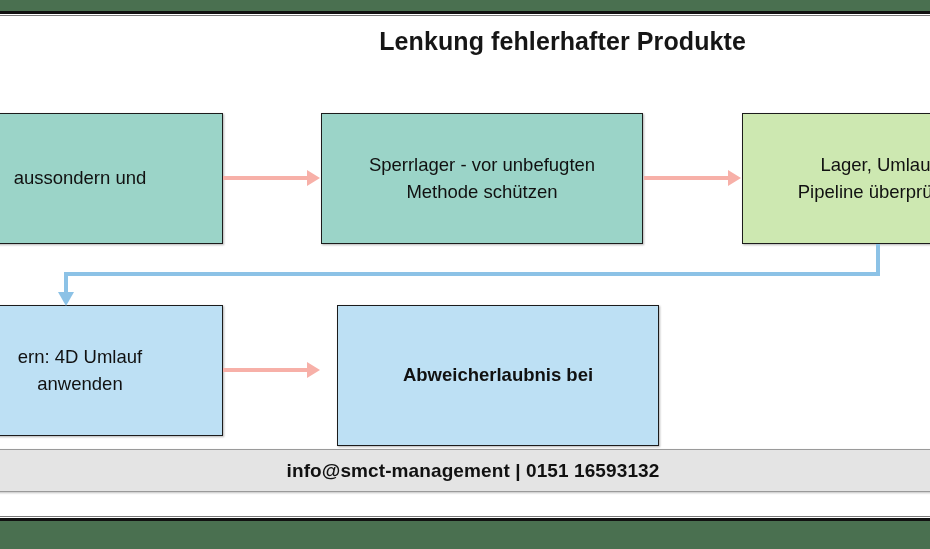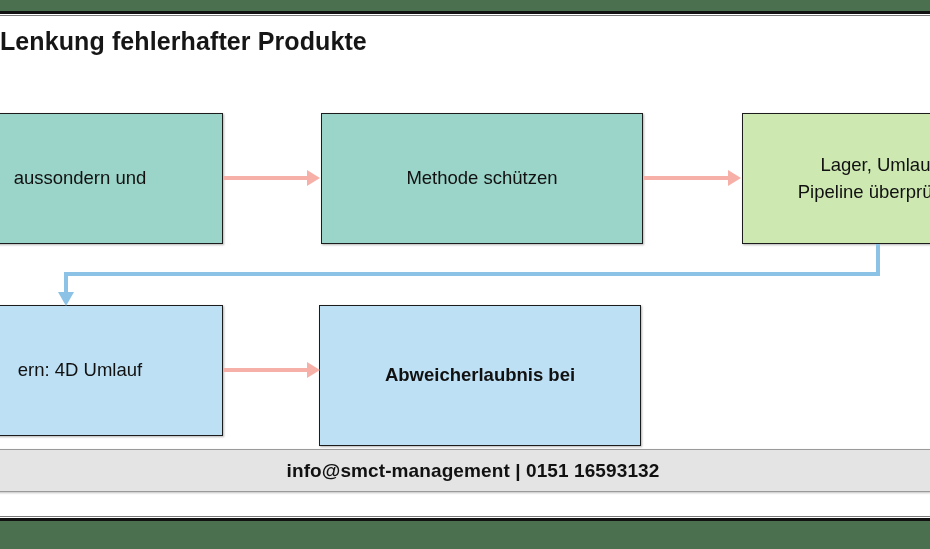--- a/index.html
+++ b/index.html
@@ -47,21 +47,21 @@
   }
   .hairline.t { top: 15px; }
   .hairline.b { top: 516px; }
 
   
   .title {
     position: absolute;
     left: 0;
     top: 27px;
     width: 746px;
-    text-align: left;
+    text-align: right;
     font-size: 25px;
     font-weight: bold;
     color: #161616;
     letter-spacing: 0.1px;
   }
 
   
   .box {
     position: absolute;
     box-sizing: border-box;
@@ -80,21 +80,21 @@
   .box.green { background: #cde8b1; }
   .box.blue  { background: #bde0f4; }
   .box.bold  { font-weight: bold; }
 
   
   #box1 { left: -63px; top: 113px; width: 286px; height: 131px; }
   #box2 { left: 321px; top: 113px; width: 322px; height: 131px; }
   #box3 { left: 742px; top: 113px; width: 272px; height: 131px; }
   
   #box4 { left: -63px; top: 305px; width: 286px; height: 131px; }
-  #box5 { left: 319px; top: 305px; width: 322px; height: 141px; }
+  #box5 { left: 337px; top: 305px; width: 322px; height: 141px; }
 
   
   .arrow-h {
     position: absolute;
     height: 4px;
     background: #f7b0a8;
   }
   .arrow-head-r {
     position: absolute;
     width: 0; height: 0;
@@ -161,34 +161,36 @@
   <div class="title">Lenkung fehlerhafter Produkte</div>
 
   <div class="box teal" id="box1">
     <div>
       <div>aussondern und</div>
     </div>
   </div>
 
   <div class="box teal" id="box2">
     <div>
+      <div>Sperrlager - vor unbefugten</div>
       <div>Methode schützen</div>
     </div>
   </div>
 
   <div class="box green" id="box3">
     <div>
       <div>Lager, Umlauf</div>
       <div>Pipeline überprüfen</div>
     </div>
   </div>
 
   <div class="box blue" id="box4">
     <div>
       <div>ern: 4D Umlauf</div>
+      <div>anwenden</div>
     </div>
   </div>
 
   <div class="box blue bold" id="box5">
     <div>
       <div>Abweicherlaubnis bei</div>
     </div>
   </div>
 
   <div class="arrow-h" id="arrow1-line"></div>

